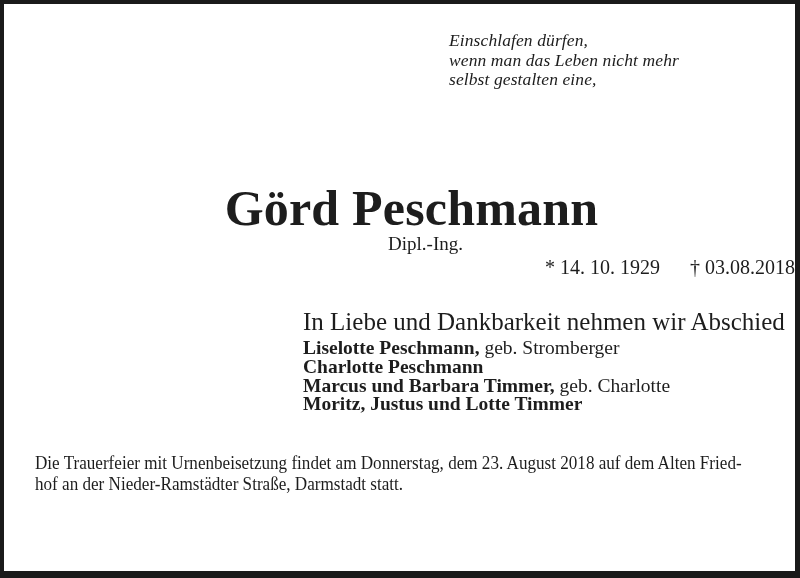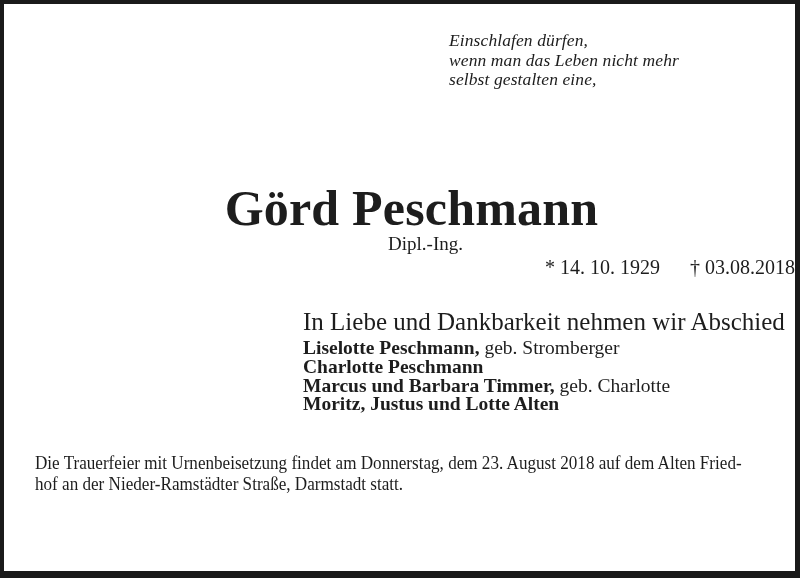--- a/index.html
+++ b/index.html
@@ -78,21 +78,21 @@
       <div class="mourner">
         <span class="mourner-name">Liselotte Peschmann,</span><span class="mourner-suffix"> geb. Stromberger</span>
       </div>
       <div class="mourner">
         <span class="mourner-name">Charlotte Peschmann</span><span class="mourner-suffix"></span>
       </div>
       <div class="mourner">
         <span class="mourner-name">Marcus und Barbara Timmer,</span><span class="mourner-suffix"> geb. Charlotte</span>
       </div>
       <div class="mourner">
-        <span class="mourner-name">Moritz, Justus und Lotte Alten</span><span class="mourner-suffix"></span>
+        <span class="mourner-name">Moritz, Justus und Lotte Timmer</span><span class="mourner-suffix"></span>
       </div>
     </div>
   </div>
 
   <div class="notice notice-funeral">
     <div class="notice-line">Die Trauerfeier mit Urnenbeisetzung findet am Donnerstag, dem 23. August 2018 auf dem Alten Fried-</div>
     <div class="notice-line">hof an der Nieder-Ramstädter Straße, Darmstadt statt.</div>
   </div>
 
 

